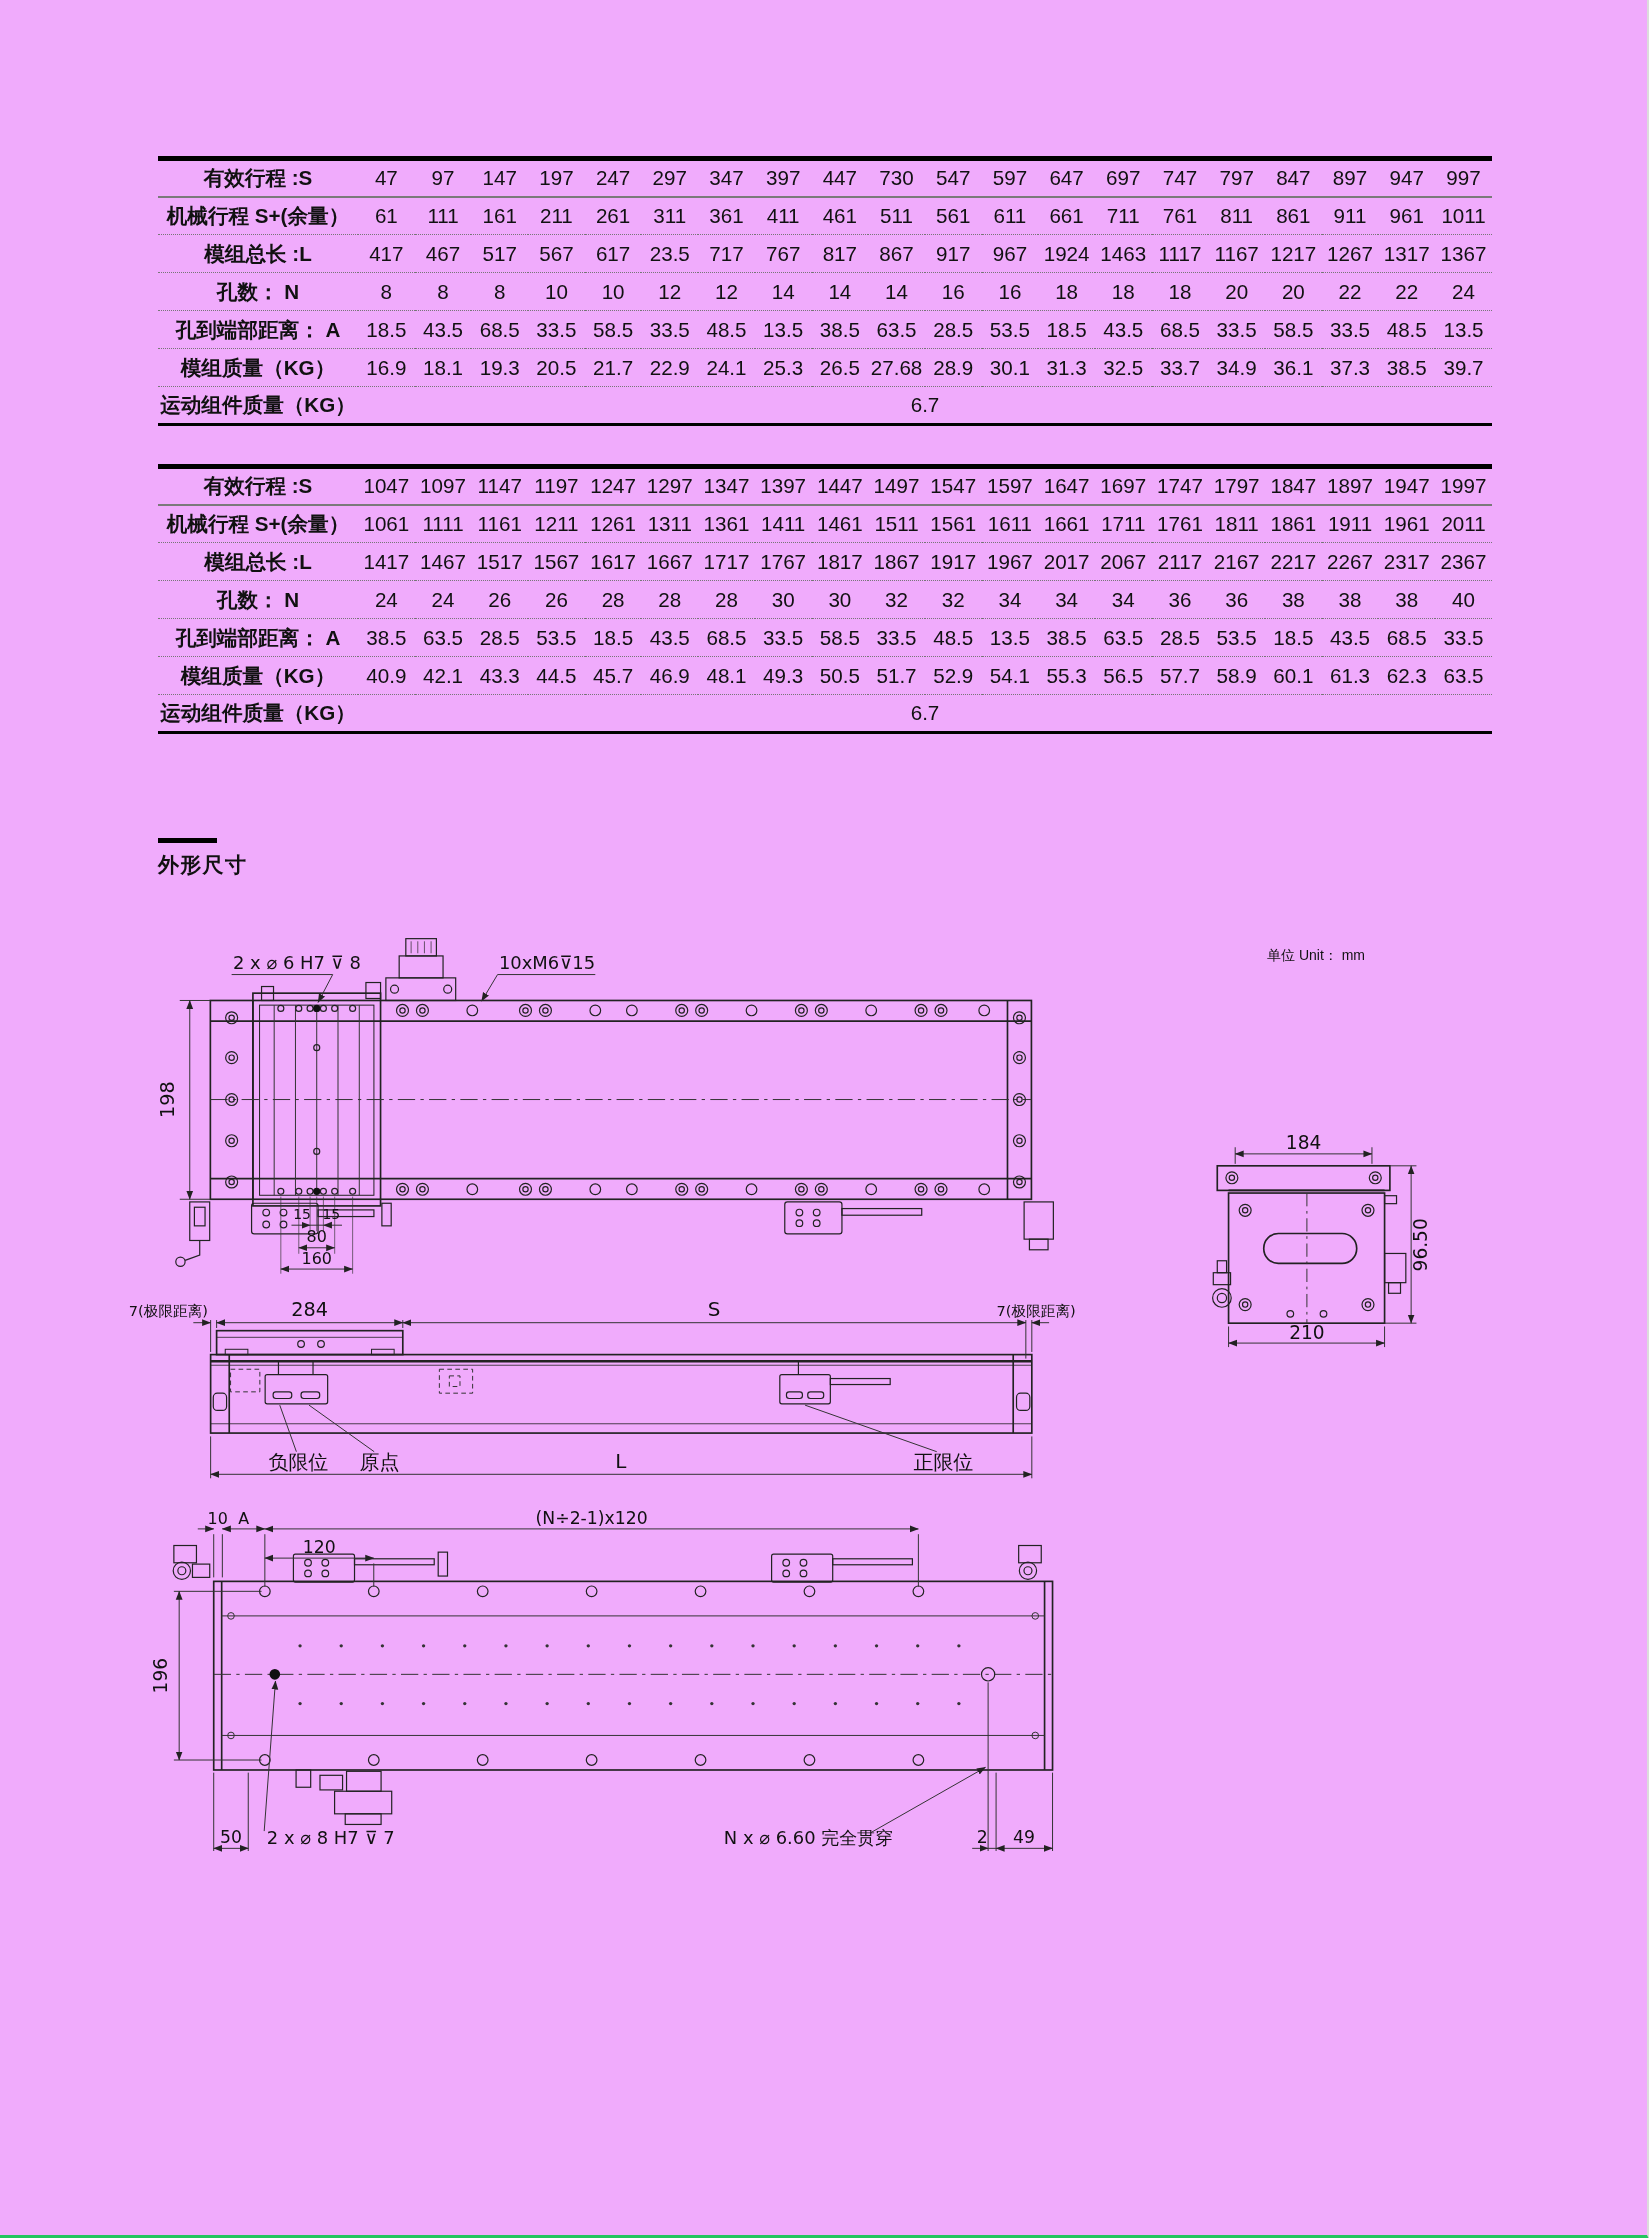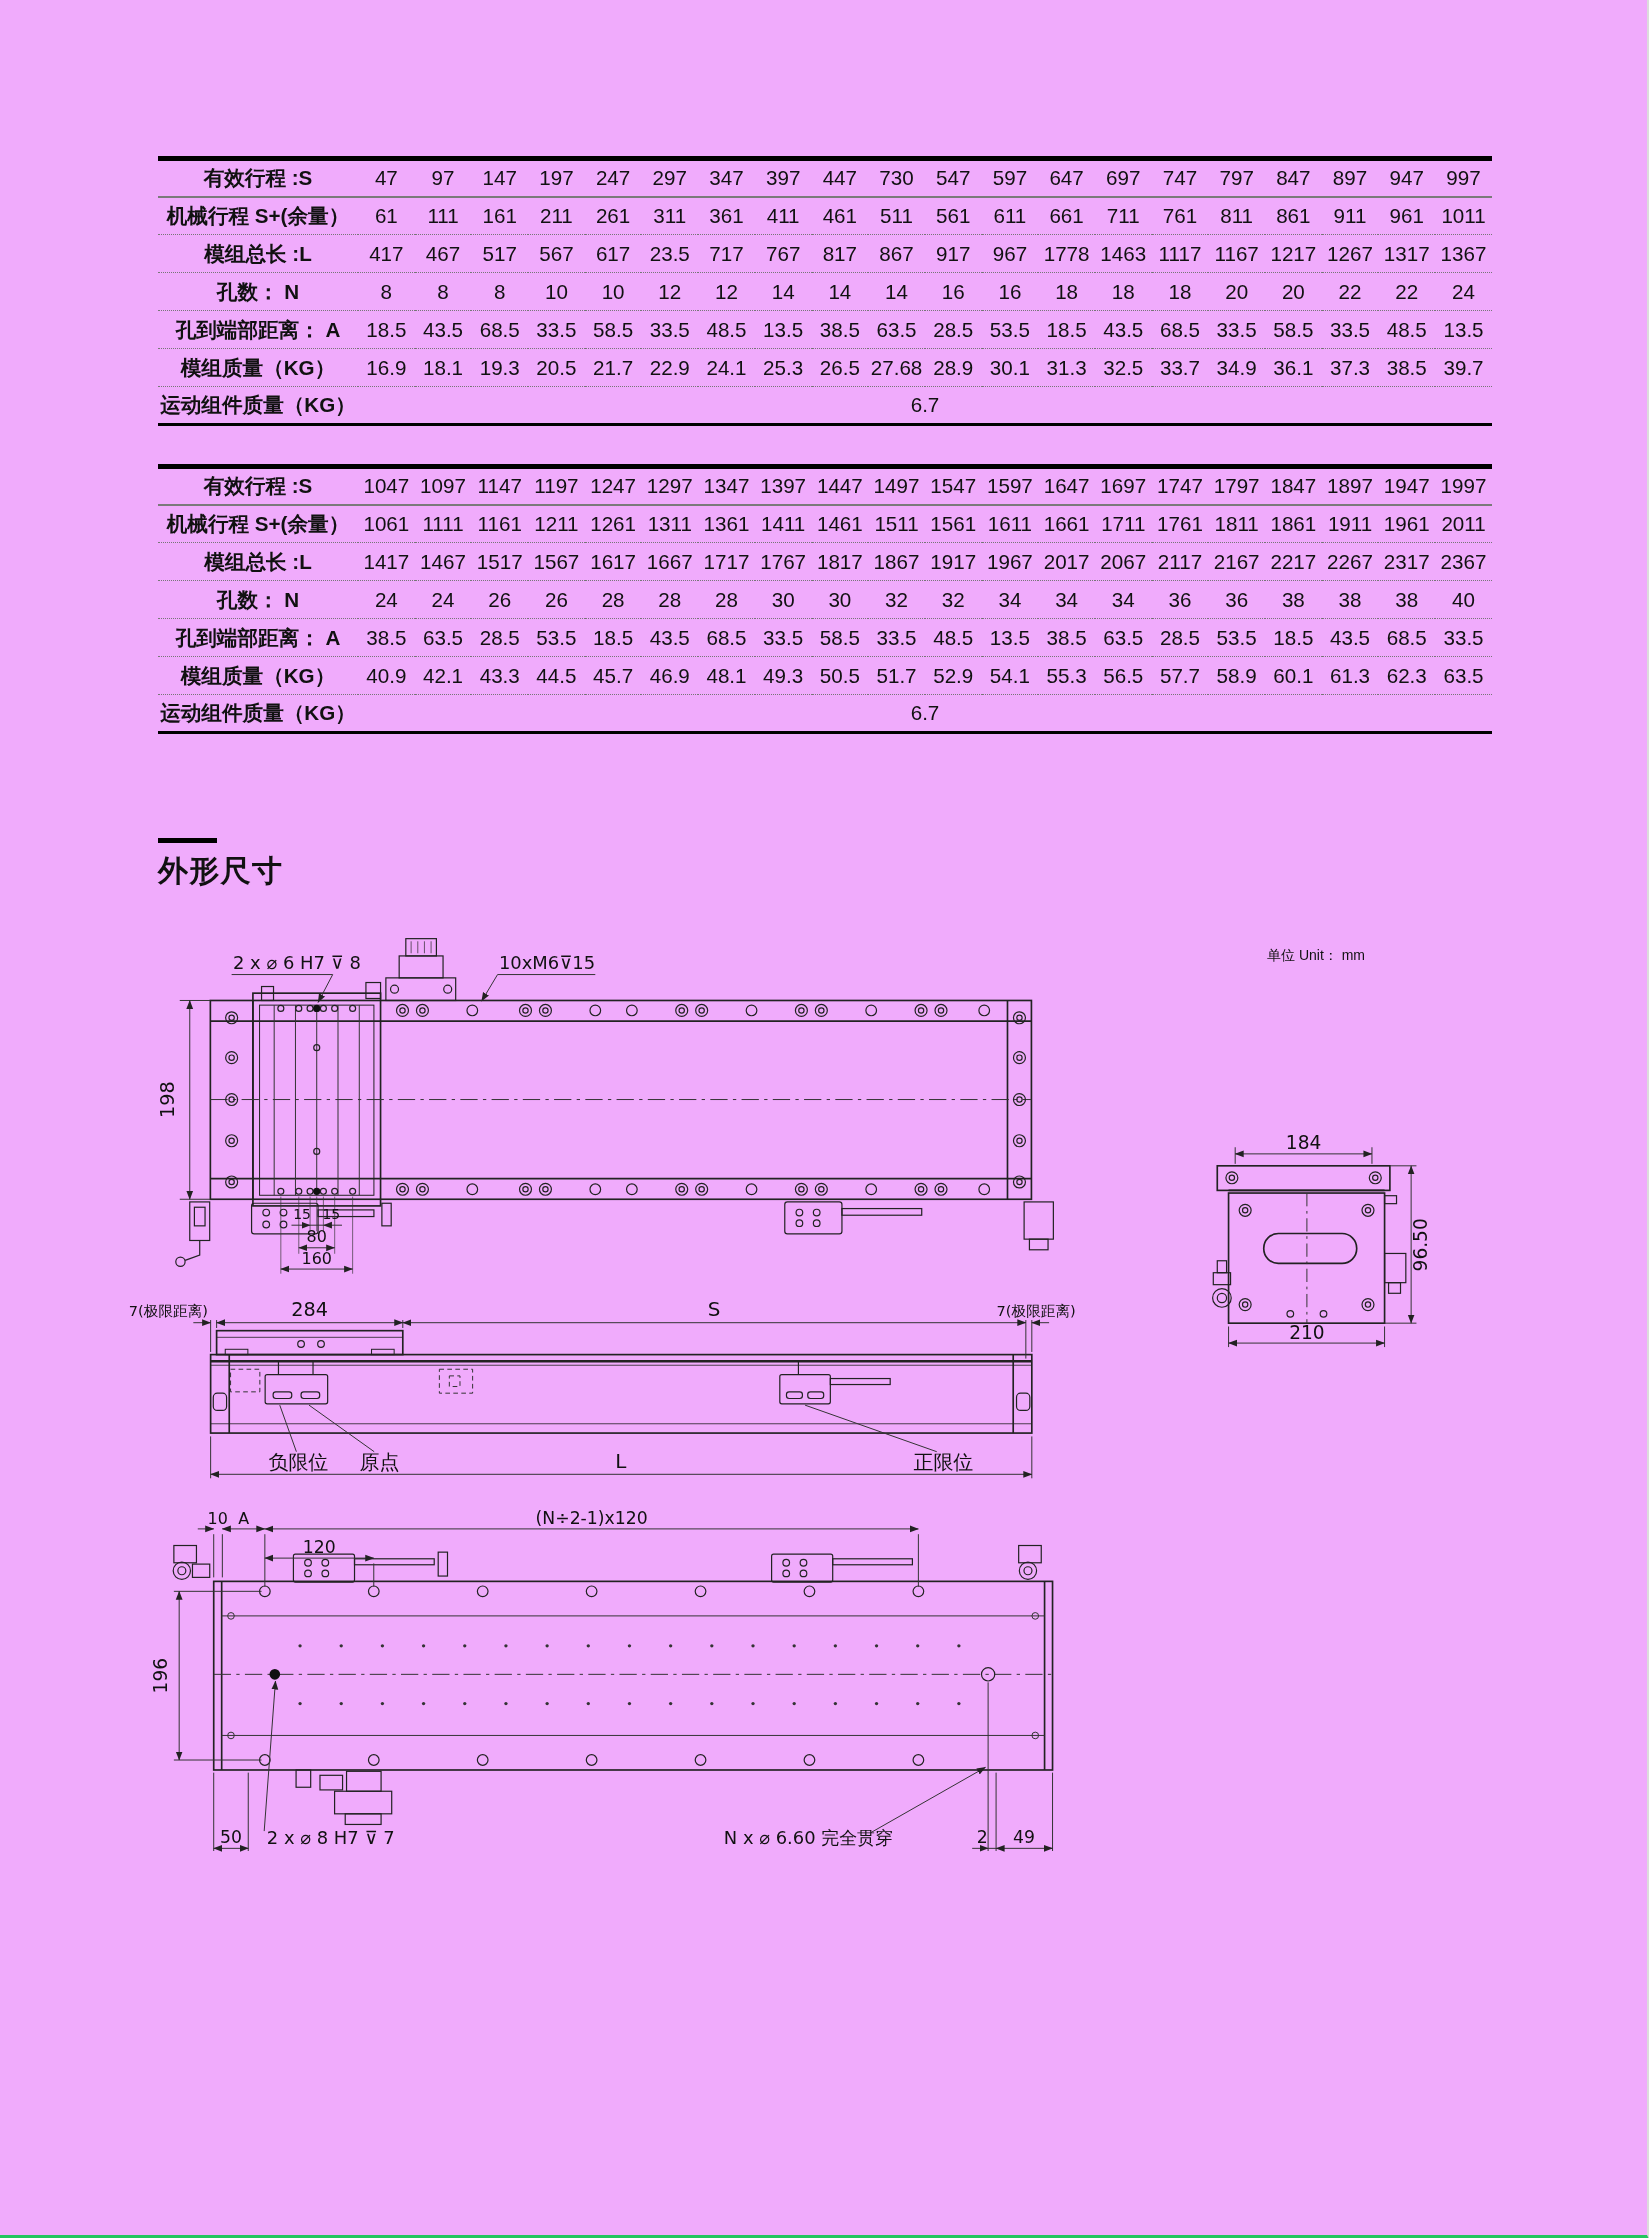--- a/index.html
+++ b/index.html
@@ -12,21 +12,21 @@
   .spec td{text-align:center;height:38px;padding:0;white-space:nowrap;overflow:visible}
   .spec td.rowlabel{font-weight:700}
   .spec tr td{border-top:1.3px dotted #777}
   .spec tr.hdr td{border-top:none}
   .spec tr.second td{border-top:2.7px solid #7a7a7a}
   #table1{top:156px}
   #table2{top:464px}
 
   .section-head{position:absolute;left:158px;top:838px}
   .section-head .bar{width:59px;height:5.3px;background:#000}
-  .section-head h2{font-size:30px;font-weight:700;margin-top:8px;letter-spacing:1.3px}
+  .section-head h2{font-size:21px;font-weight:700;margin-top:8px;letter-spacing:1.3px}
 
   .unit{position:absolute;left:1267px;top:947px;font-size:14px}
   .note{position:absolute;left:213px;top:1854px;font-size:22.6px;letter-spacing:0.7px}
 
   svg.drawing{position:absolute;overflow:visible}
   #topview{left:100px;top:928px}
   #sideview{left:67px;top:1300px}
   #endview{left:1204px;top:1124px}
   #bottomview{left:67px;top:1503px}
   svg text{font-family:"DejaVu Sans","Liberation Sans",sans-serif;fill:#111}
@@ -135,21 +135,21 @@
           <td>517</td>
           <td>567</td>
           <td>617</td>
           <td>23.5</td>
           <td>717</td>
           <td>767</td>
           <td>817</td>
           <td>867</td>
           <td>917</td>
           <td>967</td>
-          <td>1778</td>
+          <td>1924</td>
           <td>1463</td>
           <td>1117</td>
           <td>1167</td>
           <td>1217</td>
           <td>1267</td>
           <td>1317</td>
           <td>1367</td>
         </tr>
         <tr class="">
           <td class="rowlabel">孔数： N</td>

